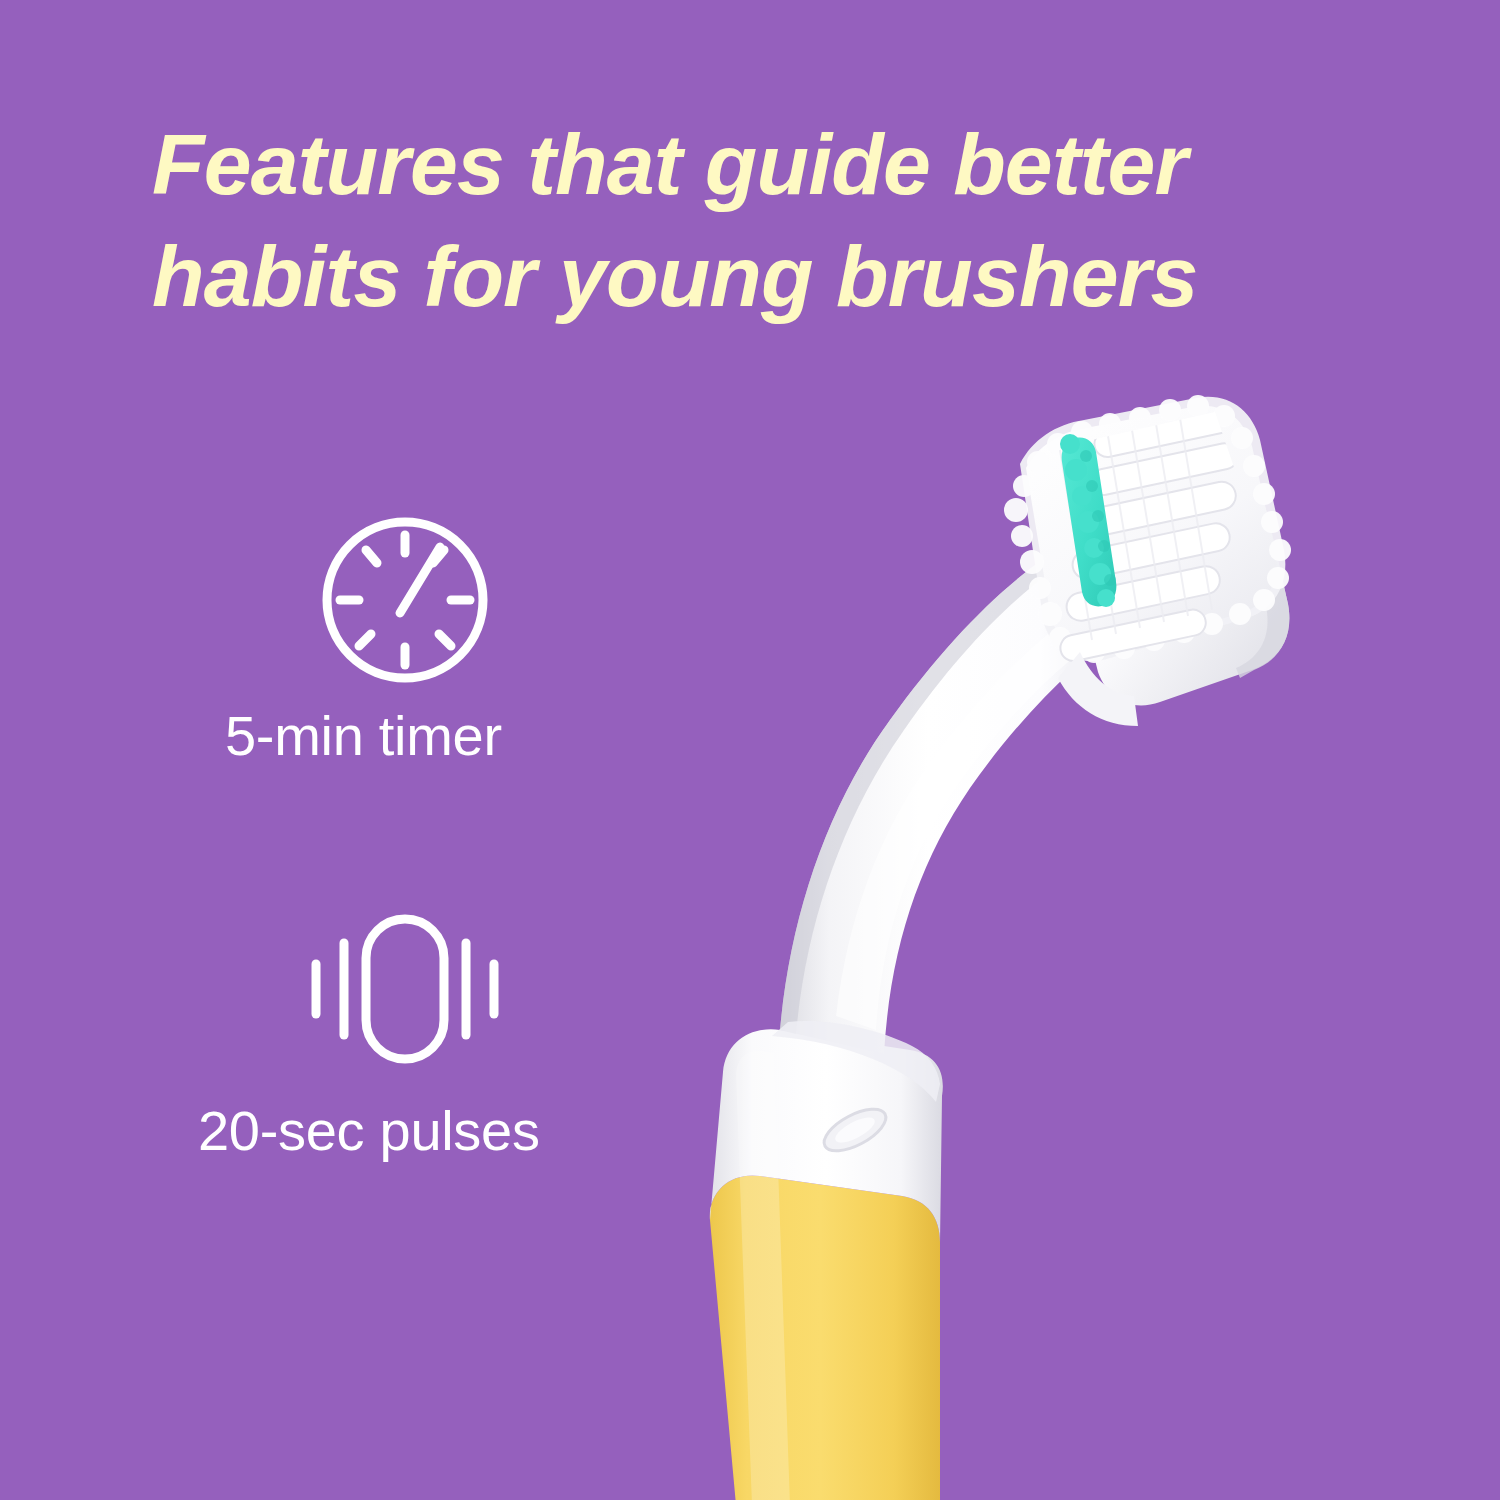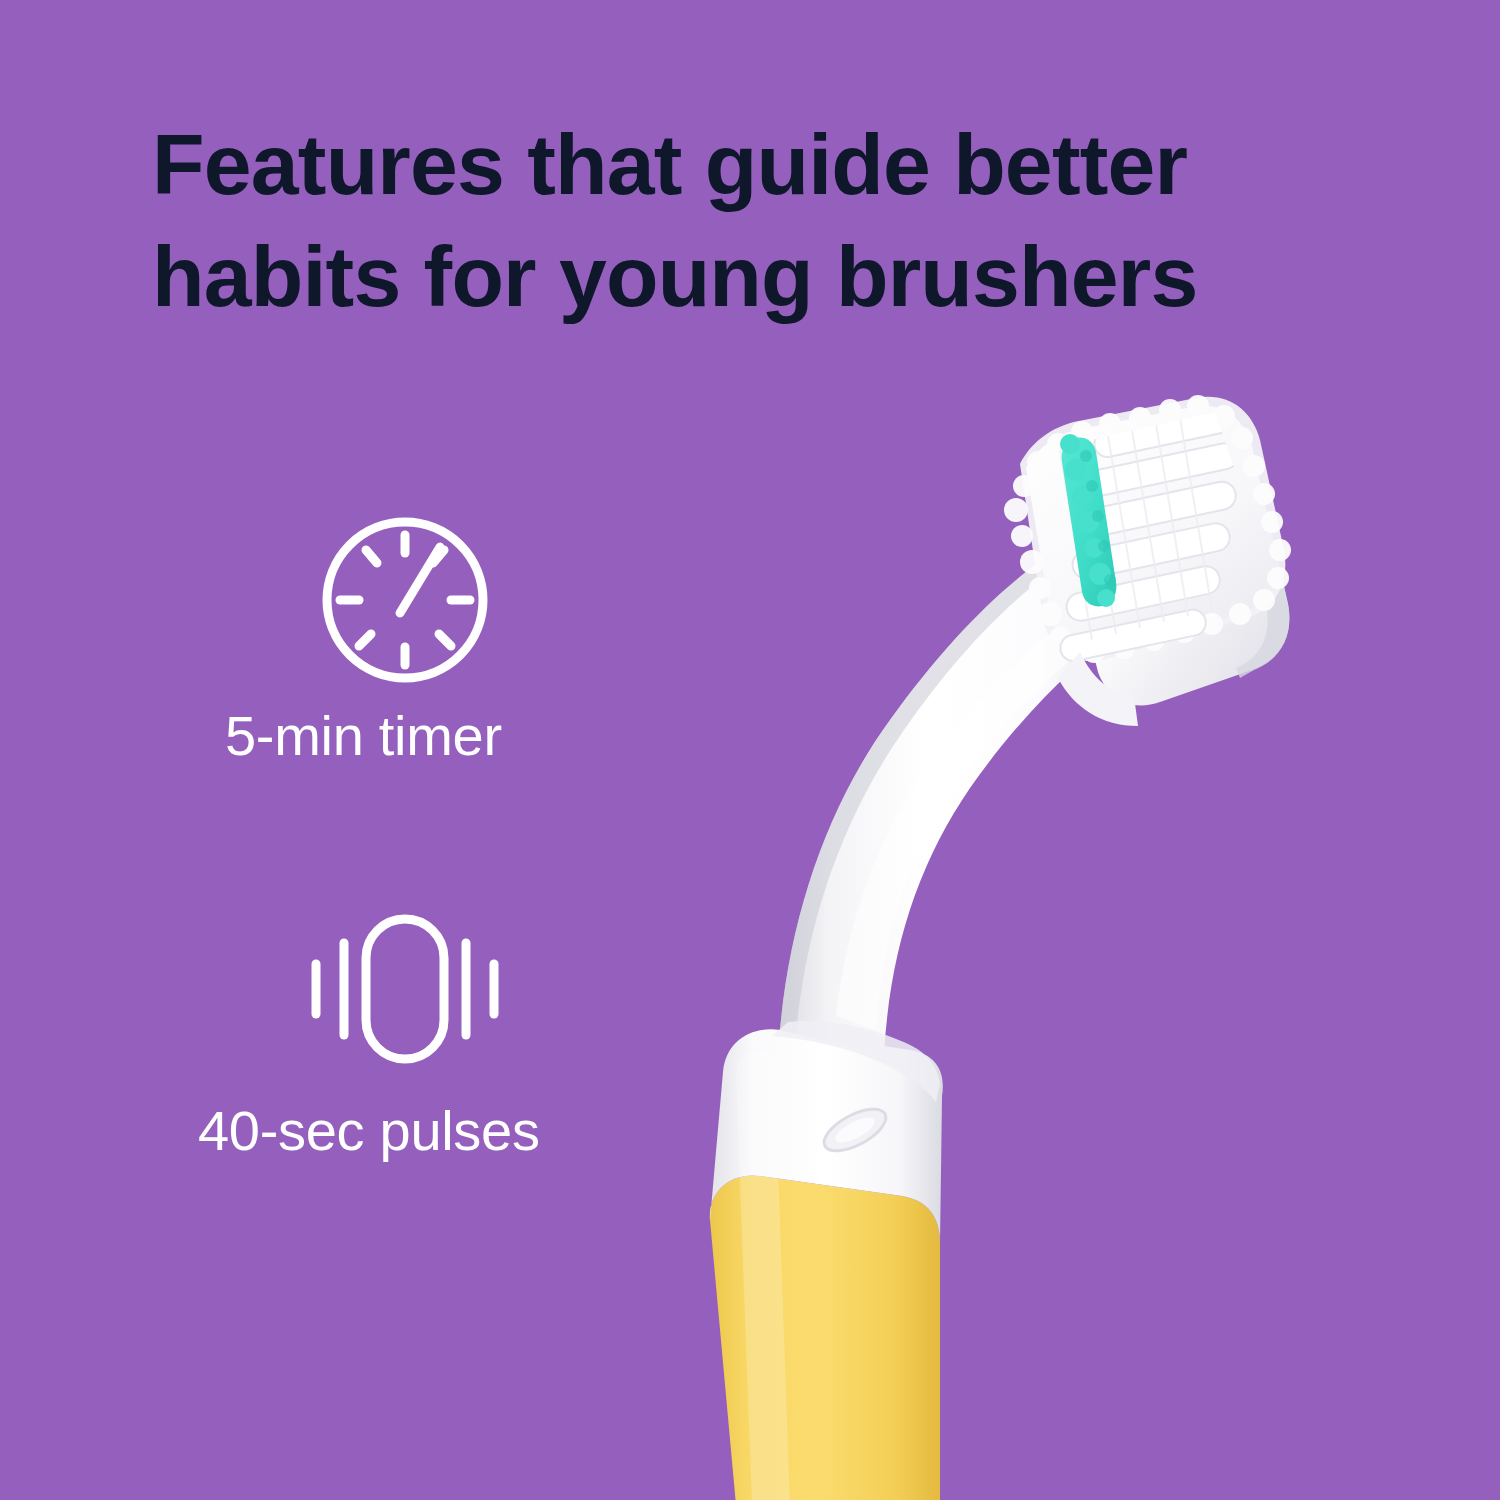--- a/index.html
+++ b/index.html
@@ -16,26 +16,27 @@
     overflow: hidden;
     background: #9560BD;
   }
 
   
   #headline {
     position: absolute;
     left: 152px;
     top: 108px;
     width: 1230px;
-    color: #0f172a;
+    color: #fef9c3;
     font-size: 86px;
     font-weight: bold;
     line-height: 112px;
     letter-spacing: -0.8px;
     white-space: pre-line;
+    font-style: italic;
   }
 
   
   .feature {
     position: absolute;
     left: 0;
   }
   #feature-timer   { top: 505px; }
   #feature-pulses  { top: 905px; }
 
@@ -117,21 +118,21 @@
 
           <line x1="32" y1="38" x2="32" y2="130"></line>
           <line x1="154" y1="38" x2="154" y2="130"></line>
 
           <line x1="4" y1="59" x2="4" y2="109"></line>
           <line x1="182" y1="59" x2="182" y2="109"></line>
         </g>
       </svg>
     </div>
   </div>
-  <div class="feature-label" id="label-pulses">40-sec pulses</div>
+  <div class="feature-label" id="label-pulses">20-sec pulses</div>
 
   <div id="toothbrush">
     <svg width="700" height="1115" viewBox="0 0 700 1115">
       <defs>
 
         <linearGradient id="gWhiteNeck" x1="0" y1="0" x2="1" y2="0">
           <stop offset="0%" stop-color="#DCDCE2"></stop>
           <stop offset="14%" stop-color="#F4F4F7"></stop>
           <stop offset="42%" stop-color="#FFFFFF"></stop>
           <stop offset="74%" stop-color="#FCFCFE"></stop>

